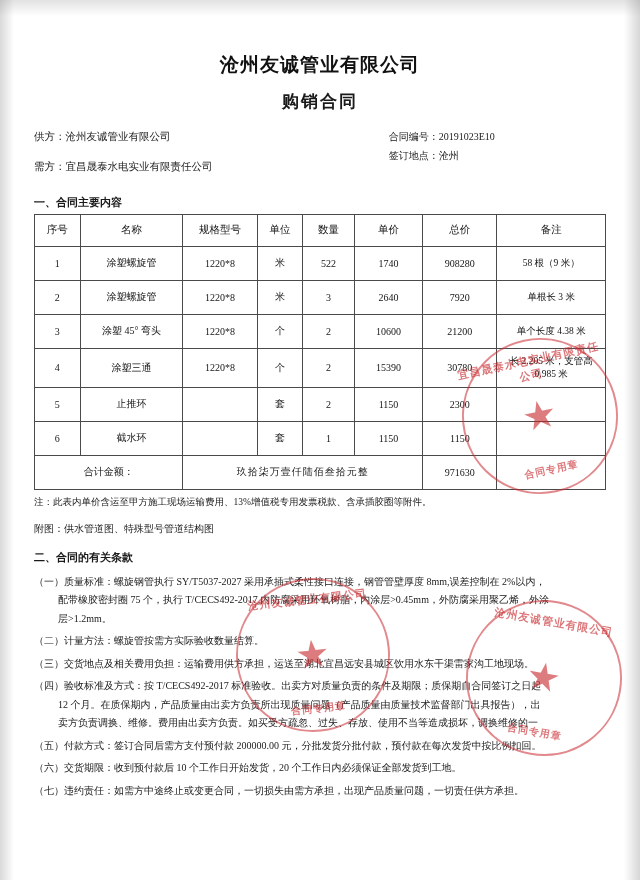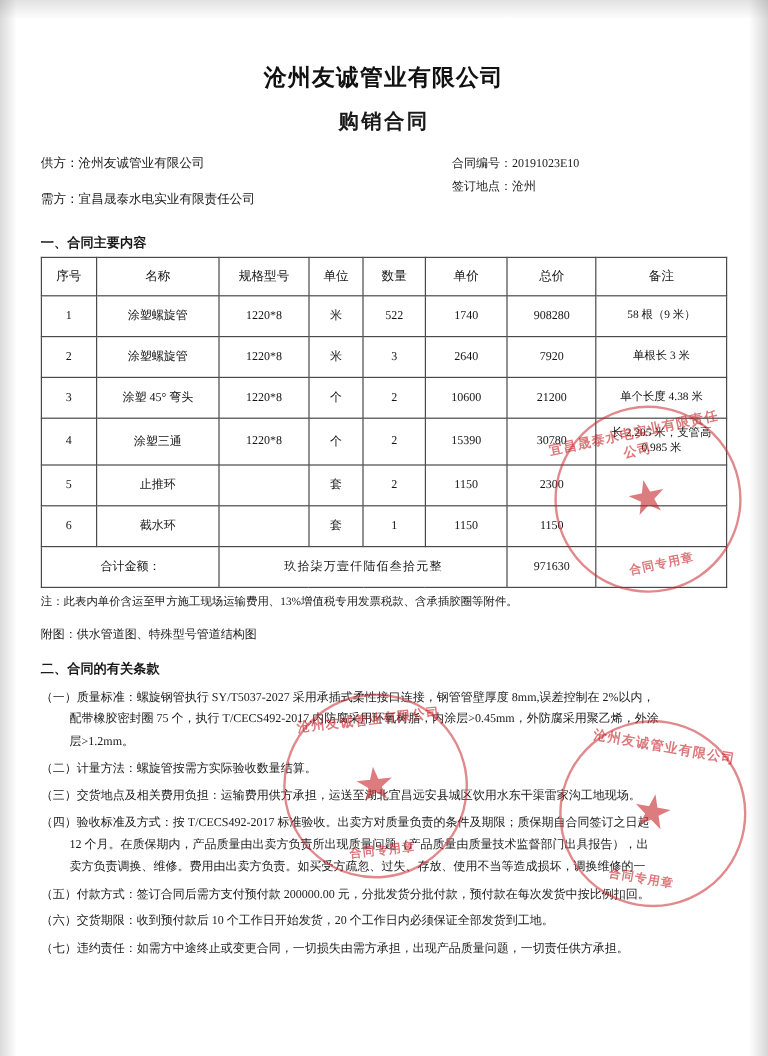--- a/index.html
+++ b/index.html
@@ -39,21 +39,21 @@
   .meta {
     position: relative;
     font-size: 10.5px;
     line-height: 1.9;
   }
   .meta-left {
     width: 62%;
   }
   .meta-right {
     position: absolute;
-    right: 12px;
+    right: 0;
     top: 0;
     width: 38%;
     font-size: 10px;
     line-height: 1.9;
   }
   .sec-head {
     font-size: 11px;
     font-weight: bold;
     margin: 18px 0 4px 0;
   }

